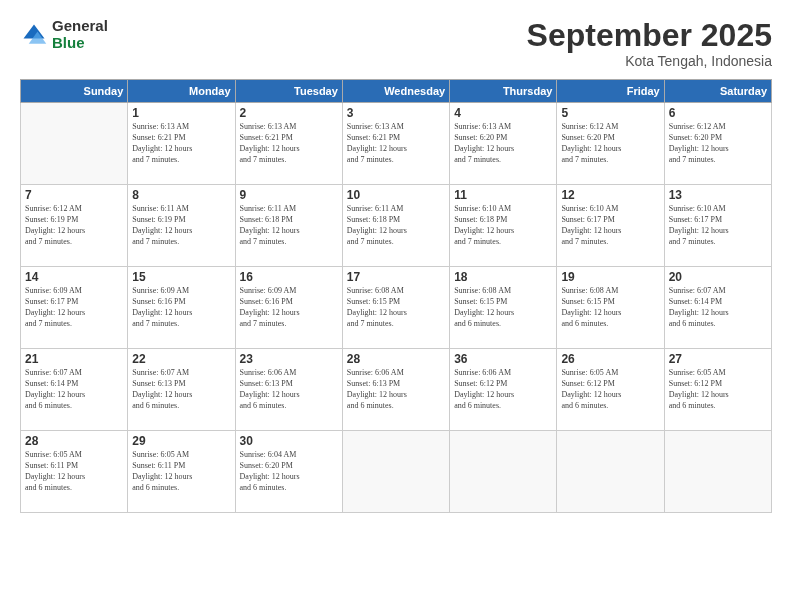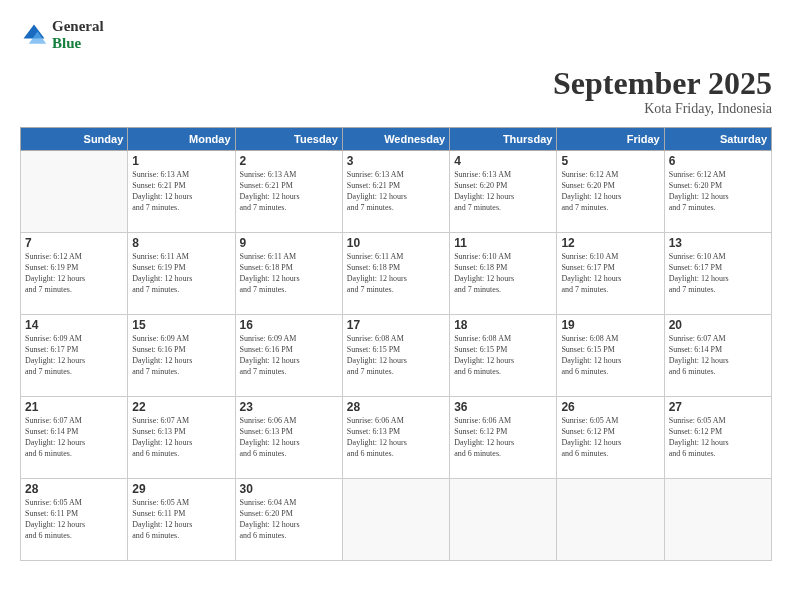--- a/index.html
+++ b/index.html
@@ -13,21 +13,20 @@
     .page {
       width: 792px;
       height: 612px;
       padding: 18px 20px 14px 20px;
     }
     .header {
       display: flex;
       justify-content: space-between;
       align-items: flex-start;
       margin-bottom: 10px;
-      font-family: Liberation Serif, serif;
     }
     .logo {
       display: flex;
       align-items: center;
       gap: 4px;
     }
     .logo-text {
       display: flex;
       flex-direction: column;
       line-height: 1.1;
@@ -41,21 +40,20 @@
       font-size: 15px;
       font-weight: bold;
       color: #15803d;
     }
     .logo-icon {
       width: 28px;
       height: 28px;
     }
     .title-block {
       text-align: right;
-      margin-top: 48px;
     }
     .cal-title {
       font-size: 32px;
       font-weight: bold;
       color: #333;
       line-height: 1.1;
     }
     .cal-subtitle {
       font-size: 14px;
       color: #555;
@@ -110,21 +108,21 @@
         <polygon points="16,4 28,20 4,20" fill="#1a6bbf"></polygon>
         <polygon points="20,12 30,26 10,26" fill="#5aabee" opacity="0.7"></polygon>
       </svg>
       <div class="logo-text">
         <span class="logo-general">General</span>
         <span class="logo-blue">Blue</span>
       </div>
     </div>
     <div class="title-block">
       <div class="cal-title">September 2025</div>
-      <div class="cal-subtitle">Kota Friday, Indonesia</div>
+      <div class="cal-subtitle">Kota Tengah, Indonesia</div>
     </div>
   </div>
 
   <table class="calendar">
     <thead>
       <tr>
         <th>Sunday</th>
         <th>Monday</th>
         <th>Tuesday</th>
         <th>Wednesday</th>

